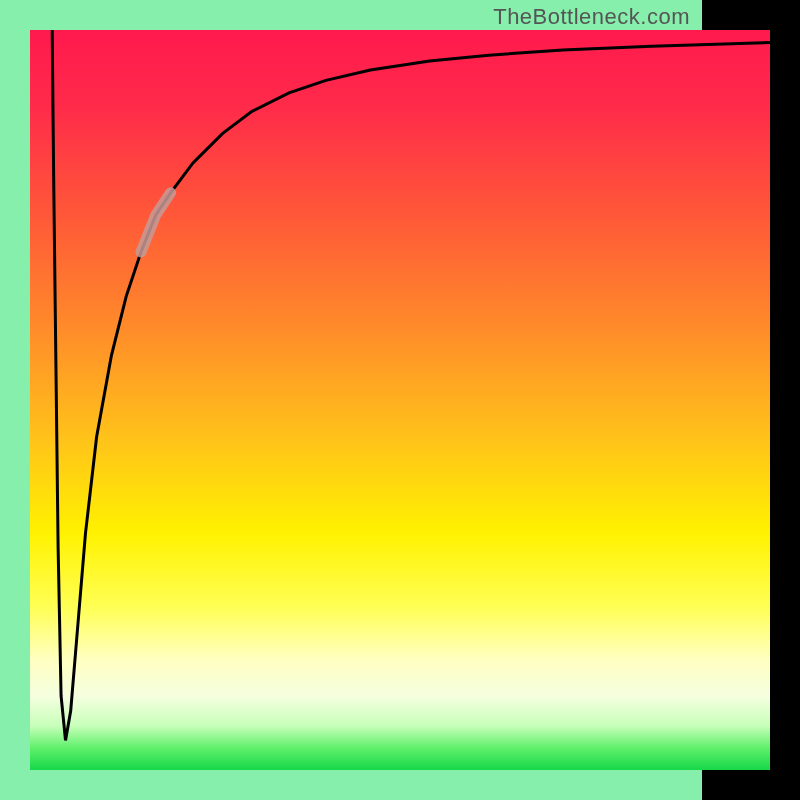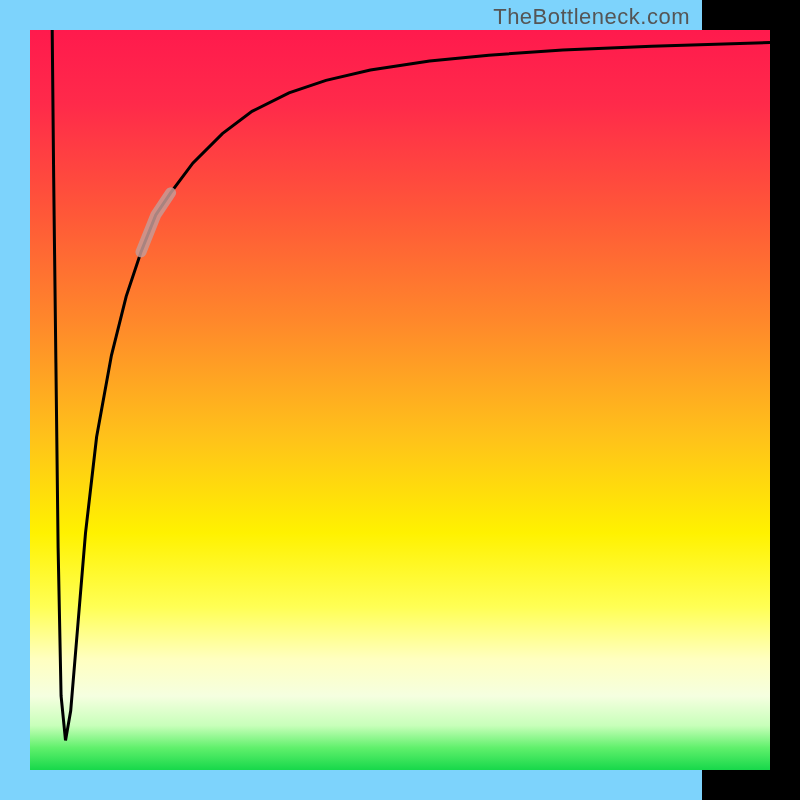--- a/index.html
+++ b/index.html
@@ -8,21 +8,21 @@
     width: 800px;
     height: 800px;
     background: #000;
     font-family: Arial, Helvetica, sans-serif;
     overflow: hidden;
   }
   .frame {
     position: relative;
     width: 702px;
     height: 800px;
-    background: #7dd3fc;
+    background: #86efac;
   }
   .watermark {
     position: absolute;
     top: 4px;
     right: 12px;
     color: #555;
     font-size: 22px;
     letter-spacing: 0.5px;
     user-select: none;
   }

